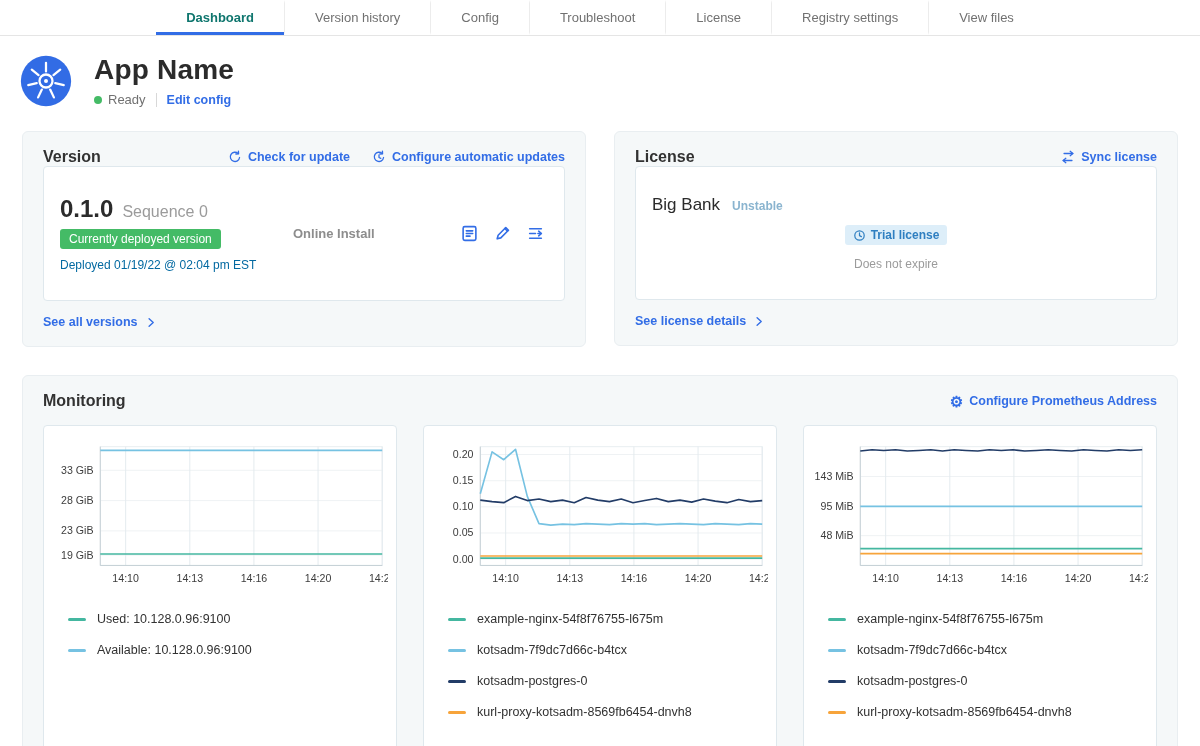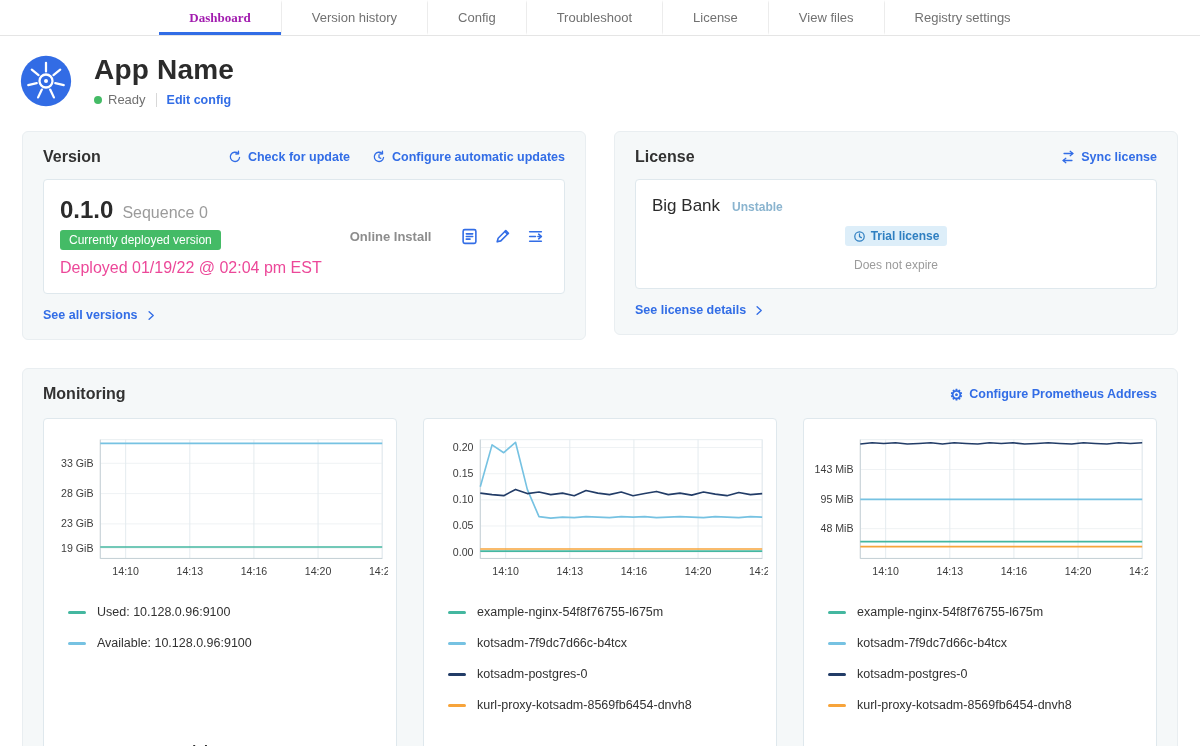--- a/index.html
+++ b/index.html
@@ -14,21 +14,21 @@
   .topnav {
     display: flex; justify-content: center; align-items: stretch;
     height: 36px; border-bottom: 1px solid #e5e5e5; background: #fff;
   }
   .tab {
     display: flex; align-items: center; padding: 0 30px;
     font-size: 13px; color: #717171; cursor: pointer;
     border-bottom: 3px solid transparent; border-top: 3px solid transparent;
   }
   .tab + .tab { border-left: 1px solid #ececec; }
-  .tab.active { color: #a21caf; font-weight: 700; border-bottom-color: var(--accent, #326de6); font-family: Liberation Serif, serif; }
+  .tab.active { color: #0f766e; font-weight: 700; border-bottom-color: var(--accent, #326de6); }
 
   
   .app-header { display: flex; align-items: center; gap: 22px; padding: 18px 24px 6px 20px; }
   .k8s-logo { width: 52px; height: 52px; flex: none; }
   .app-title { font-size: 28px; font-weight: 700; color: #2b2b2b; letter-spacing: 0.2px; }
   .app-sub { display: flex; align-items: center; gap: 10px; margin-top: 6px; font-size: 13px; }
   .status { display: flex; align-items: center; gap: 6px; color: #717171; }
   .dot { width: 8px; height: 8px; border-radius: 50%; background: var(--success, #44bb66); }
   .vsep { width: 1px; height: 14px; background: #d8d8d8; }
   a.link { color: var(--accent, #326de6); font-weight: 600; text-decoration: none; cursor: pointer;
@@ -42,32 +42,32 @@
     padding: 16px 20px 16px 20px;
   }
   .version-card { flex: 1; }
   .license-card { flex: 1; }
   .card-head { display: flex; justify-content: space-between; align-items: center; gap: 12px; }
   .card-head h2 { font-size: 16px; font-weight: 700; color: #323232; }
   .head-links { display: flex; gap: 22px; }
 
   .inner-box {
     background: #fff; border: 1px solid #dfe8ed; border-radius: 4px;
-    margin-top: 13px; padding: 16px 16px;
+    margin-top: 0; padding: 28px 16px;
   }
   .version-inner { display: flex; align-items: center; }
   .v-left { flex: none; min-width: 205px; }
   .v-num-row { display: flex; align-items: baseline; gap: 9px; }
   .v-num { font-size: 24px; font-weight: 700; color: #2b2b2b; }
   .v-seq { font-size: 16px; color: #9b9b9b; }
   .badge-green {
     display: inline-block; margin-top: 6px; background: var(--success, #44bb66);
     color: #fff; font-size: 12px; font-weight: 500; padding: 3px 9px; border-radius: 3px;
   }
-  .v-deployed { margin-top: 9px; font-size: 16px; color: #ec4899; }
+  .v-deployed { margin-top: 9px; font-size: 12px; color: #0369a1; }
   .v-mid { flex: 1; padding-left: 28px; font-size: 13px; font-weight: 600; color: #8d8d8d; }
   .v-icons { display: flex; gap: 16px; align-items: center; padding-right: 4px; }
   .icon-btn { color: var(--accent, #326de6); cursor: pointer; background: none; border: none; padding: 0; display: flex; }
 
   .see-link { margin-top: 14px; font-size: 13px; }
   .see-link svg { margin-left: 2px; }
 
   .lic-row1 { display: flex; align-items: baseline; gap: 12px; }
   .lic-name { font-size: 17px; font-weight: 400; color: #2b2b2b; }
   .lic-channel { font-size: 12px; font-weight: 600; color: #8ab4cf; }
@@ -100,22 +100,22 @@
 <body>
 
 <div class="page">
 
   <nav class="topnav">
     <div class="tab active">Dashboard</div>
     <div class="tab">Version history</div>
     <div class="tab">Config</div>
     <div class="tab">Troubleshoot</div>
     <div class="tab">License</div>
+    <div class="tab">Registry settings</div>
     <div class="tab">View files</div>
-    <div class="tab">Registry settings</div>
   </nav>
 
   <header class="app-header">
     <div class="k8s-logo">
       <svg viewBox="0 0 60 60" width="52" height="52">
         <circle cx="30" cy="30" r="29" fill="#326ce5"></circle>
         <g stroke="#fff" stroke-width="2.6" fill="none" stroke-linecap="round">
           <circle cx="30" cy="30" r="7.5"></circle>
           <line x1="30" y1="19" x2="30" y2="9"></line>
           <line x1="38.6" y1="23.1" x2="46.4" y2="16.9"></line>

